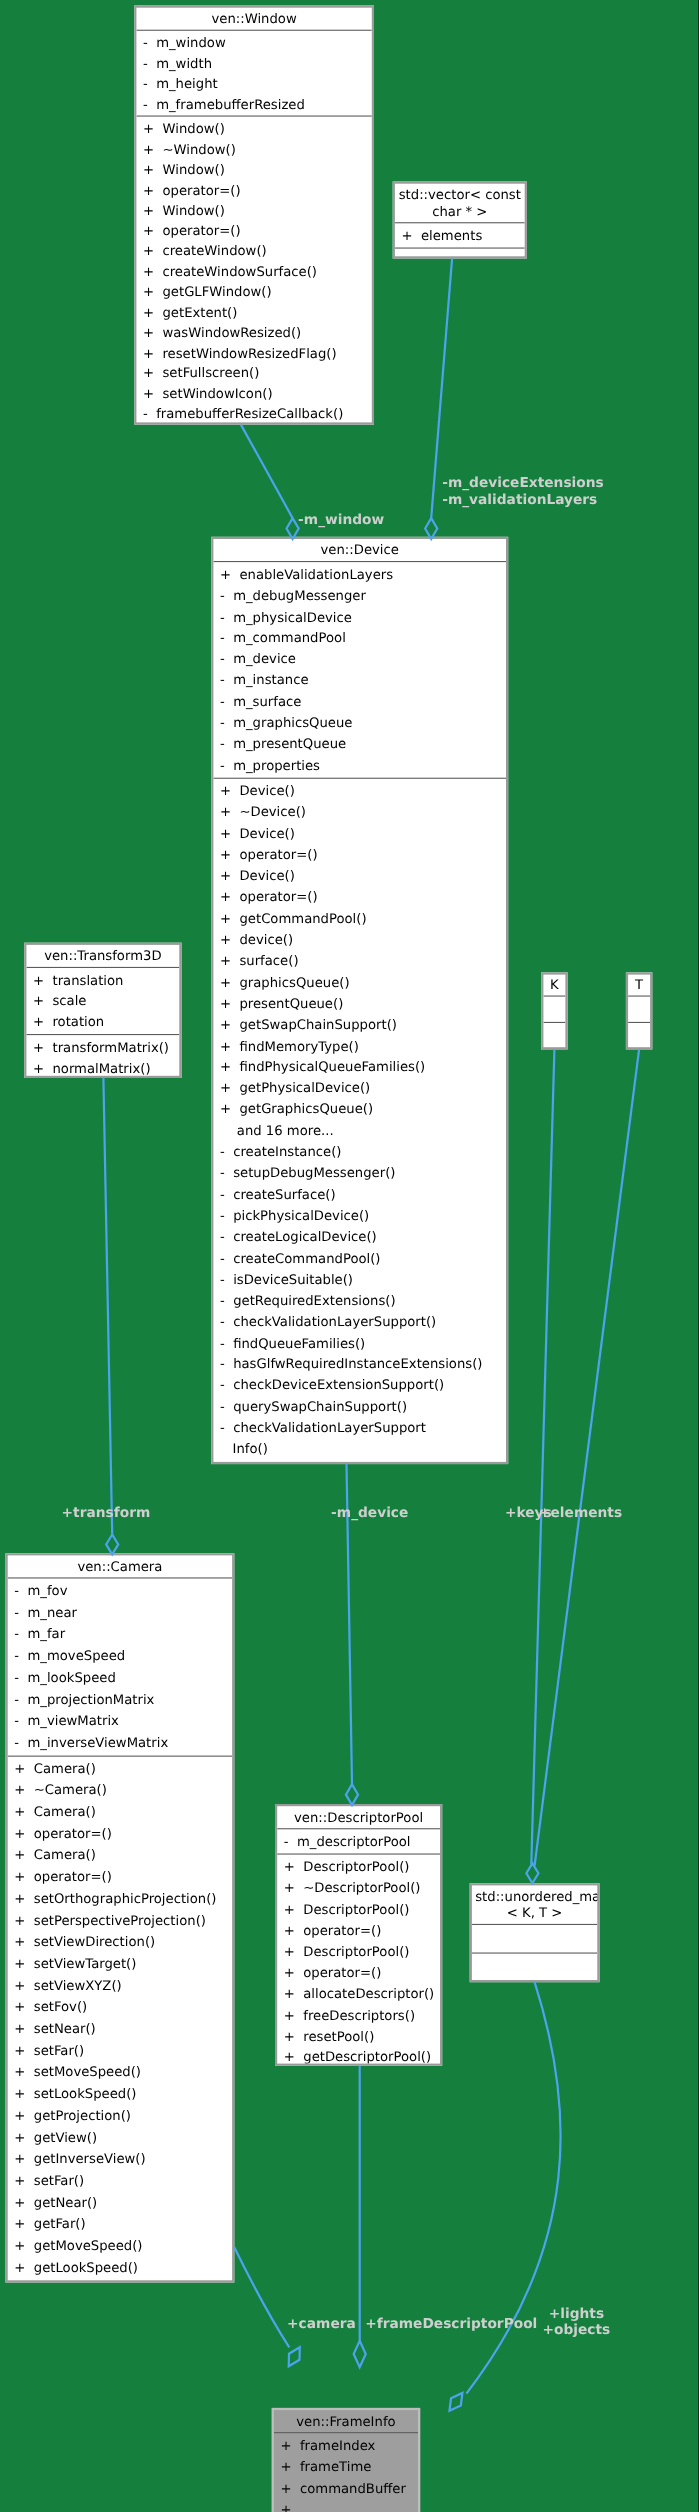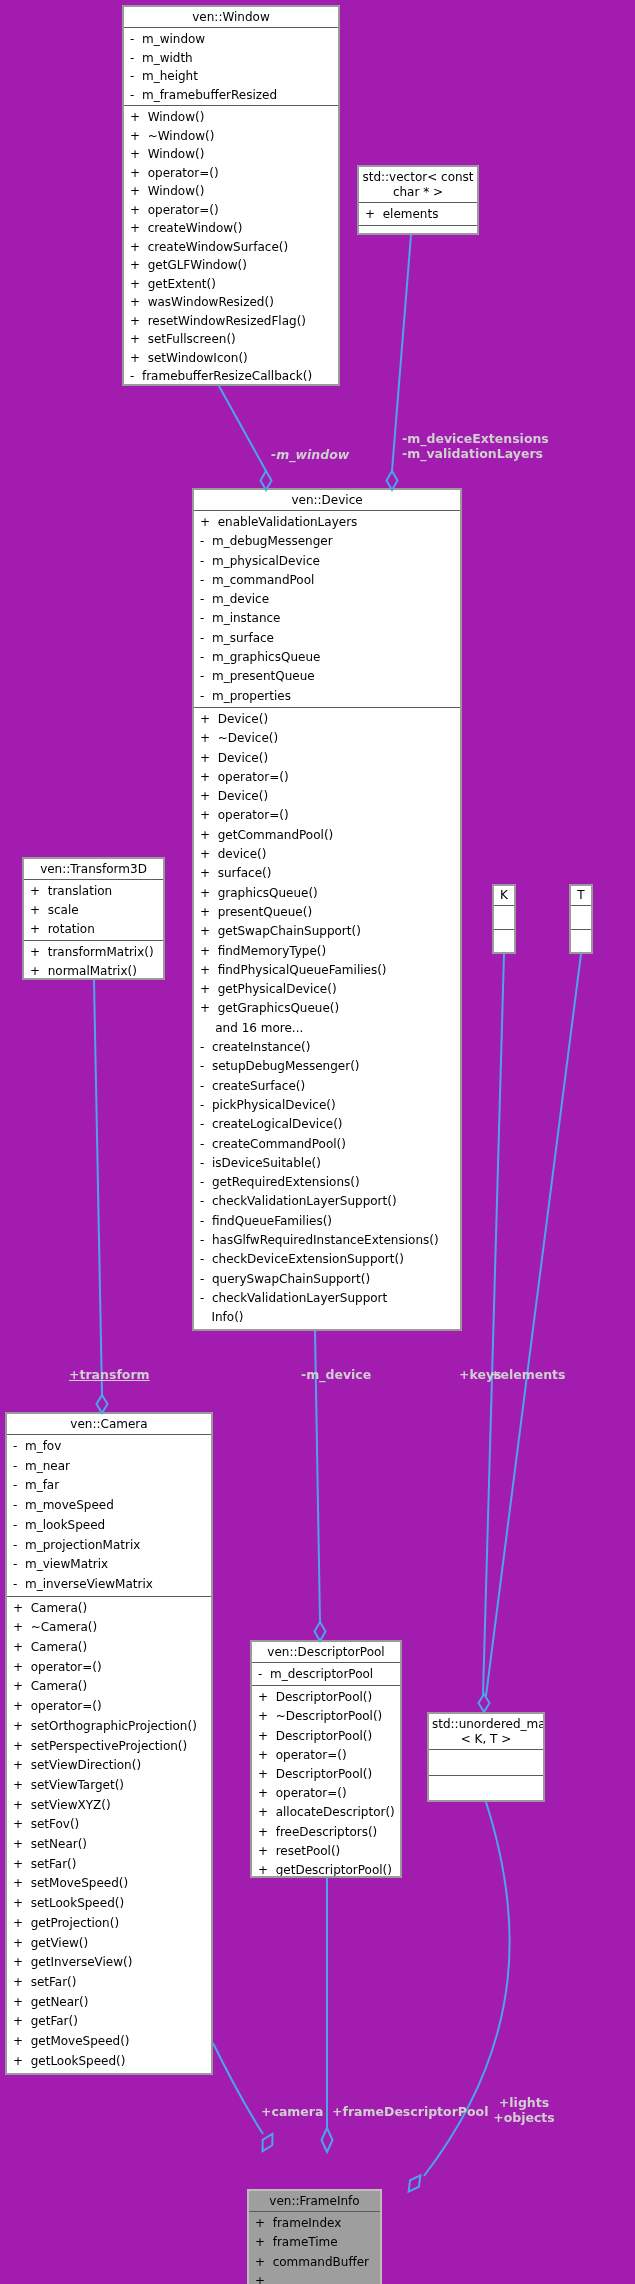--- a/index.html
+++ b/index.html
@@ -1,17 +1,17 @@
 <!DOCTYPE html>
 <html><head>
 <meta charset="utf-8">
 <style>
   html,body { margin:0; padding:0; background:#000; }
   .canvas {
-    position:relative; width:635px; height:2284px; background:#a21caf;
+    position:relative; width:635px; height:2284px; background:#15803d;
     font-family:"DejaVu Sans","Liberation Sans",sans-serif;
     font-size:12px; color:#000; overflow:hidden;
   }
   .uml-node {
     position:absolute; background:#fff; border:2px solid #9a9a9a;
     box-sizing:border-box; display:flex; flex-direction:column; overflow:hidden;
   }
   .uml-node.hl { background:#9e9e9e; border-color:#bdbdbd; }
   .uml-title {
     text-align:center; padding:3px 3px 2px; line-height:15px;
@@ -262,24 +262,24 @@
     <path d="M213,2043 Q240,2098 263,2134"></path>
     <polygon points="0,-10 5.5,0 0,10 -5.5,0" transform="translate(267.5,2142.5) rotate(30)"></polygon>
 
     <path d="M327,1878 L327,2128"></path>
     <polygon points="327,2128 332.5,2140 327,2152 321.5,2140"></polygon>
 
     <path d="M486,1802 C522,1915 528,2040 424,2176"></path>
     <polygon points="0,-10 5.5,0 0,10 -5.5,0" transform="translate(414.5,2183.5) rotate(36)"></polygon>
   </svg>
 
-  <div class="edge-label" style="left:271px; top:448px;font-style:italic;">-m_window</div>
+  <div class="edge-label" style="left:271px; top:465px;">-m_window</div>
   <div class="edge-label" style="left:402px; top:432px;">-m_deviceExtensions
 -m_validationLayers</div>
-  <div class="edge-label" style="left:69px; top:1368px;text-decoration:underline;">+transform</div>
+  <div class="edge-label" style="left:56px; top:1368px;">+transform</div>
   <div class="edge-label" style="left:301px; top:1368px;">-m_device</div>
   <div class="edge-label" style="left:459px; top:1368px;">+keys</div>
   <div class="edge-label" style="left:490px; top:1368px;">+elements</div>
   <div class="edge-label" style="left:261px; top:2105px;">+camera</div>
   <div class="edge-label" style="left:332px; top:2105px;">+frameDescriptorPool</div>
   <div class="edge-label center" style="left:492px; top:2096px; width:64px;">+lights
 +objects</div>
 
 </div>
 

